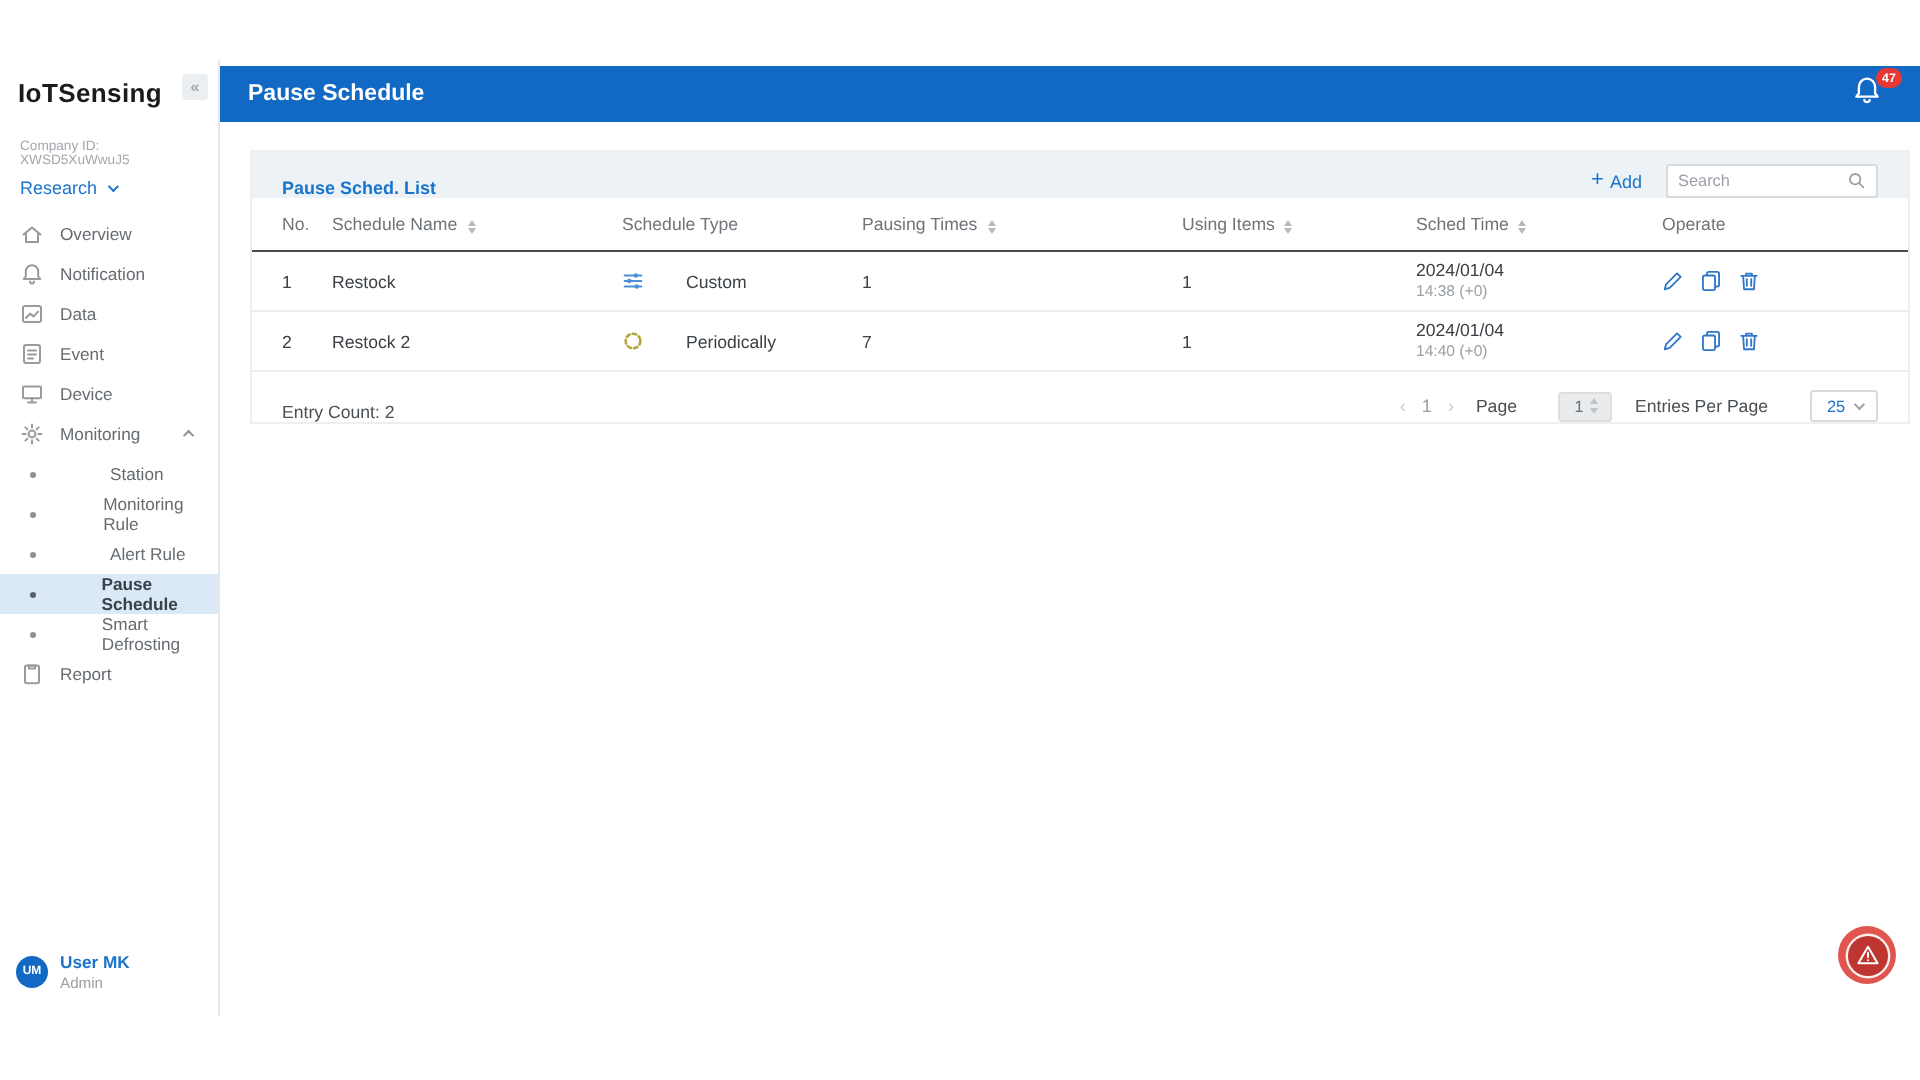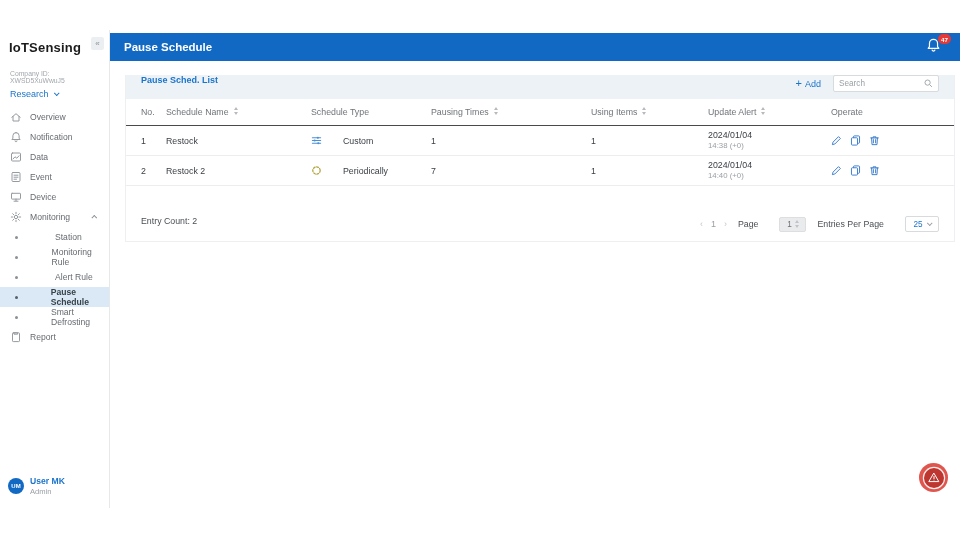--- a/index.html
+++ b/index.html
@@ -54,57 +54,57 @@
   .bell-wrap { margin-left:auto; position:relative; width:20px; height:20px;
     cursor:pointer; }
   .badge { position:absolute; top:-3px; right:-5px; min-width:13px; height:10px;
     background:#e53935; color:#fff; font-size:6.2px; font-weight:bold;
     border-radius:5px; display:flex; align-items:center; justify-content:center;
     padding:0 2px; }
 
   
   .card { position:absolute; left:125px; top:75px; width:830px;
     border:1px solid #edeff1; border-top:none; background:#fff; }
-  .card-head { height:24px; background:#edf2f6; display:flex; align-items:flex-start;
+  .card-head { height:24px; background:#edf2f6; display:flex; align-items:flex-end;
     padding:0 15px; }
   .card-title { color:#1b74cb; font-size:9px; font-weight:bold; }
   .head-right { margin-left:auto; display:flex; align-items:center; gap:12px; }
   .add-btn { color:#1b74cb; font-size:9px; display:flex; align-items:center;
     gap:3px; cursor:pointer; }
   .add-plus { font-size:11px; line-height:9px; }
   .search-box { width:106px; height:17px; background:#fff;
     border:1px solid #d8dbde; border-radius:2px; display:flex; align-items:center;
     padding:0 5px; }
   .search-input { border:0; outline:0; flex:1; font-size:8.2px; color:#555;
     font-family:"Liberation Sans", sans-serif; background:transparent; min-width:0; }
   .search-input::placeholder { color:#9aa0a5; }
 
   .tgrid { display:grid;
     grid-template-columns:25px 145px 120px 160px 117px 123px 1fr;
     align-items:center; padding-left:15px; padding-right:15px; }
   .thead { height:27px; border-bottom:1px solid #4a4a4a; color:#6f7479;
     font-size:8.8px; }
-  .th { display:flex; align-items:flex-start; cursor:default; }
+  .th { display:flex; align-items:flex-end; cursor:default; }
   .th.sortable { cursor:pointer; }
   .sort { display:inline-flex; flex-direction:column; gap:1.5px; margin-left:5px; }
   .tri-up { width:0; height:0; border-left:2.5px solid transparent;
     border-right:2.5px solid transparent; border-bottom:3px solid #b6babe; }
   .tri-down { width:0; height:0; border-left:2.5px solid transparent;
     border-right:2.5px solid transparent; border-top:3px solid #b6babe; }
   .trow { height:30px; border-bottom:1px solid #ededed; color:#3b4045;
     font-size:8.8px; }
   .type-cell { display:flex; align-items:center; gap:21px; }
   .update-cell { line-height:1.3; }
   .update-date { font-size:8.8px; color:#3b4045; }
   .update-time { font-size:7.8px; color:#9aa0a5; }
   .op-cell { display:flex; align-items:center; gap:8px; }
   .op-cell svg { cursor:pointer; }
 
-  .card-foot { height:25px; display:flex; align-items:flex-start; padding:0 15px;
-    font-size:8.8px; color:#4a4f54;margin-top:30px; }
+  .card-foot { height:25px; display:flex; align-items:flex-end; padding:0 15px;
+    font-size:8.8px; color:#4a4f54; }
   .foot-right { margin-left:auto; display:flex; align-items:center; gap:11px; }
   .pager { display:flex; align-items:center; gap:8px; color:#c3c7cb; }
   .pager .pnum { color:#9aa0a5; }
   .pager span { cursor:pointer; font-size:9px; }
   .page-group, .entries-group { display:flex; align-items:center; gap:21px; }
   .page-input { width:27px; height:15px; background:#e9ebed;
     border:1px solid #dcdee0; border-radius:2px; display:flex; align-items:center;
     justify-content:center; gap:3px; color:#6b7075; font-size:8.2px; cursor:text; }
   .spin { display:flex; flex-direction:column; gap:1.5px; }
   .spin .tri-up, .spin .tri-down { border-left-width:2px; border-right-width:2px;
@@ -298,21 +298,21 @@
           </span>
       </span>
       <span class="th sortable">
         <span>Using Items</span>
         <span class="sort">
             <span class="tri-up"></span>
             <span class="tri-down"></span>
           </span>
       </span>
       <span class="th sortable">
-        <span>Update Alert</span>
+        <span>Sched Time</span>
         <span class="sort">
             <span class="tri-up"></span>
             <span class="tri-down"></span>
           </span>
       </span>
       <span class="th">
           <span>Operate</span>
         </span>
     </div>
 

